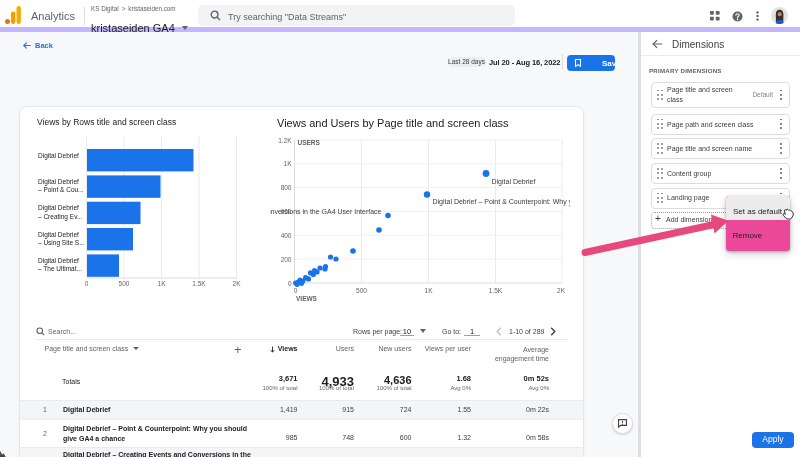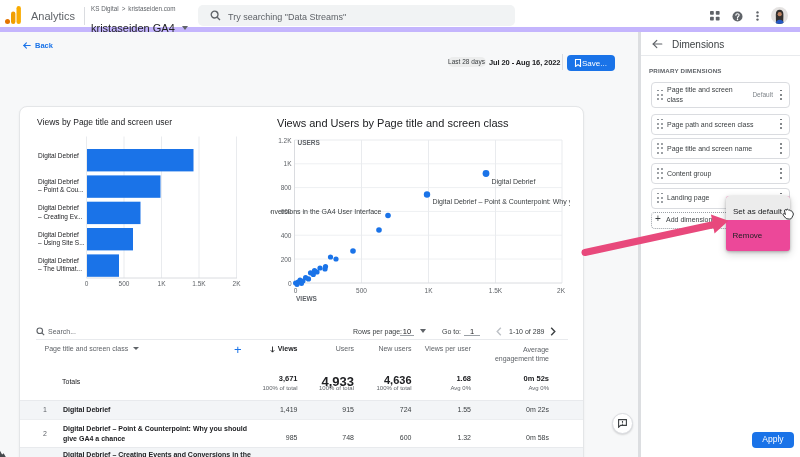--- a/index.html
+++ b/index.html
@@ -73,27 +73,27 @@
     </svg>
   <div class="abs" style="left:35px;top:9px;color:#1a73e8;font-size:7.5px;font-weight:bold;">Back</div>
 
   <div class="abs" style="left:447.5px;top:25px;width:38px;height:9.5px;background:#eceded;border-radius:5px;font-size:6.5px;color:#3c4043;text-align:center;line-height:9.5px;">Last 28 days</div>
   <div class="abs" style="left:489px;top:25.5px;font-size:7.5px;font-weight:600;color:#202124;letter-spacing:-0.1px;">Jul 20 - Aug 16, 2022</div>
   <div class="abs" style="left:562px;top:22px;width:1px;height:16px;background:#dadce0;"></div>
   <div class="abs" style="left:567px;top:22.5px;width:48px;height:16.5px;background:#1a73e8;border-radius:4px;">
     <svg class="abs" style="left:7px;top:4.5px;" width="8" height="8" viewBox="0 0 8 8">
         <path d="M1.5 0.5 H6.5 V7.5 L4 5.6 L1.5 7.5 Z" fill="none" stroke="#fff" stroke-width="1.1"></path>
       </svg>
-    <div class="abs" style="left:15px;top:4px;color:#fff;font-size:8px;font-weight:normal;">Save...</div>
+    <div class="abs" style="left:35px;top:4px;color:#fff;font-size:8px;font-weight:bold;">Save...</div>
   </div>
 </div>
 
 <div class="abs" style="left:19px;top:106px;width:565px;height:370px;background:#fff;border:1px solid #e4e6e8;border-radius:8px;box-shadow:0 1px 2px rgba(60,64,67,.08);"></div>
 
-<div class="abs" style="left:37px;top:117px;font-size:8.5px;color:#202124;">Views by Page title and screen user</div>
+<div class="abs" style="left:37px;top:117px;font-size:8.5px;color:#202124;">Views by Rows title and screen class</div>
 <svg class="abs" style="left:19px;top:130px;" width="240" height="165" viewBox="0 0 240 165">
 
   <g stroke="#e9ebee" stroke-width="1">
     <line x1="67.5" y1="6.5" x2="67.5" y2="148"></line>
     <line x1="105" y1="6.5" x2="105" y2="148"></line>
     <line x1="142.5" y1="6.5" x2="142.5" y2="148"></line>
     <line x1="180" y1="6.5" x2="180" y2="148"></line>
     <line x1="217.5" y1="6.5" x2="217.5" y2="148"></line>
   </g>
   <line x1="67.5" y1="148" x2="218" y2="148" stroke="#dadce0" stroke-width="1"></line>

